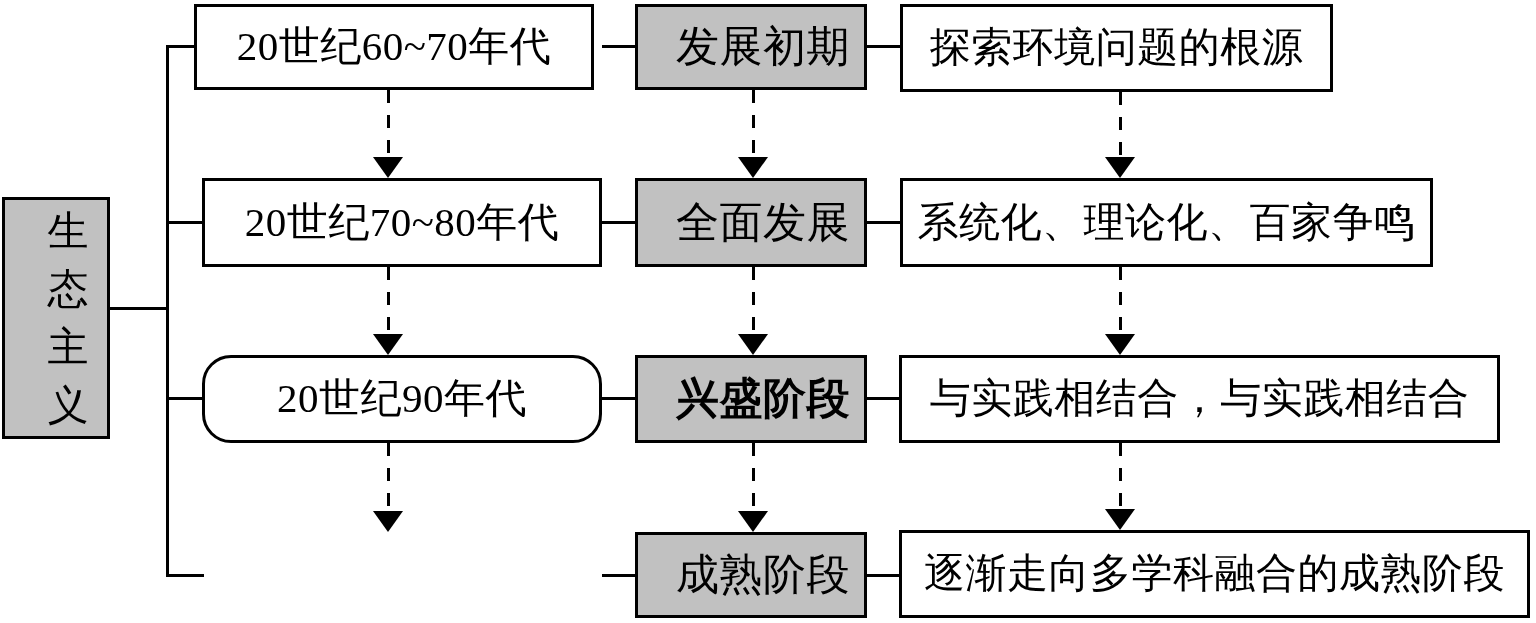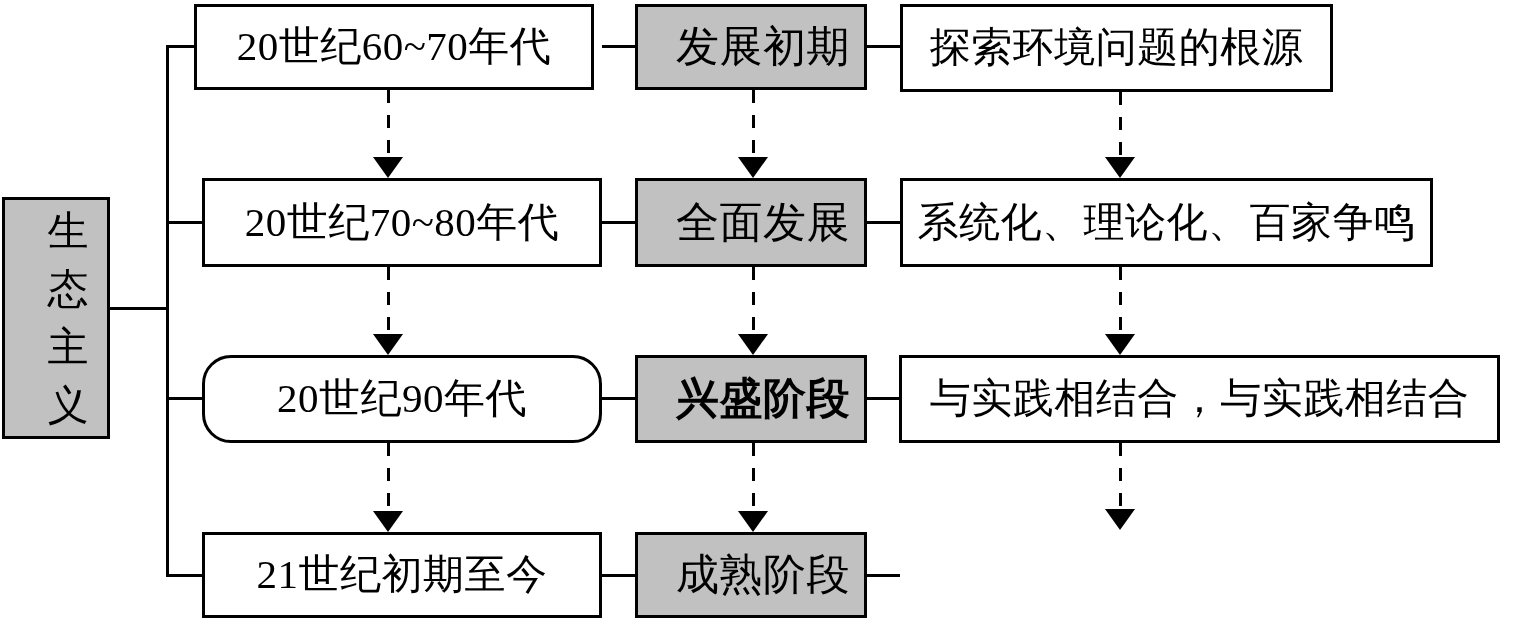--- a/index.html
+++ b/index.html
@@ -123,28 +123,28 @@
   </div>
   <div class="hline" style="left:602px; top:397px; width:33px;"></div>
   <div class="box gray stage" style="left:635px; top:355px; width:232px; height:88px;font-weight:bold;">
     <span class="txt">兴盛阶段</span>
   </div>
   <div class="hline" style="left:867px; top:397px; width:33px;"></div>
   <div class="box" style="left:899px; top:355px; width:601px; height:88px;">
     <span class="txt">与实践相结合，与实践相结合</span>
   </div>
 
-  <div class="box" style="left:202px; top:532px; width:400px; height:86px;">
-    <span class="txt">21世纪初期至今</span>
-  </div>
   <div class="hline" style="left:602px; top:574px; width:33px;"></div>
   <div class="box gray stage" style="left:635px; top:532px; width:232px; height:86px;">
     <span class="txt">成熟阶段</span>
   </div>
   <div class="hline" style="left:867px; top:574px; width:33px;"></div>
+  <div class="box" style="left:899px; top:530px; width:631px; height:88px;">
+    <span class="txt">逐渐走向多学科融合的成熟阶段</span>
+  </div>
 
   <div class="darrow" style="left:372px; top:90px; height:88px;">
     <div class="dash" style="height:66px;"></div>
     <div class="head"></div>
   </div>
   <div class="darrow" style="left:372px; top:267px; height:88px;">
     <div class="dash" style="height:66px;"></div>
     <div class="head"></div>
   </div>
   <div class="darrow" style="left:372px; top:443px; height:89px;">

